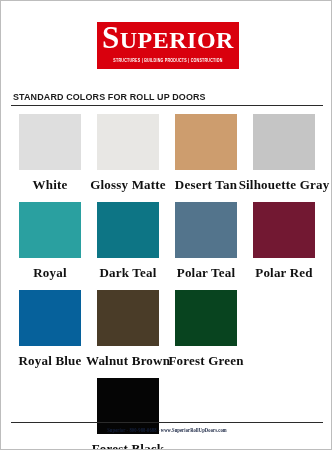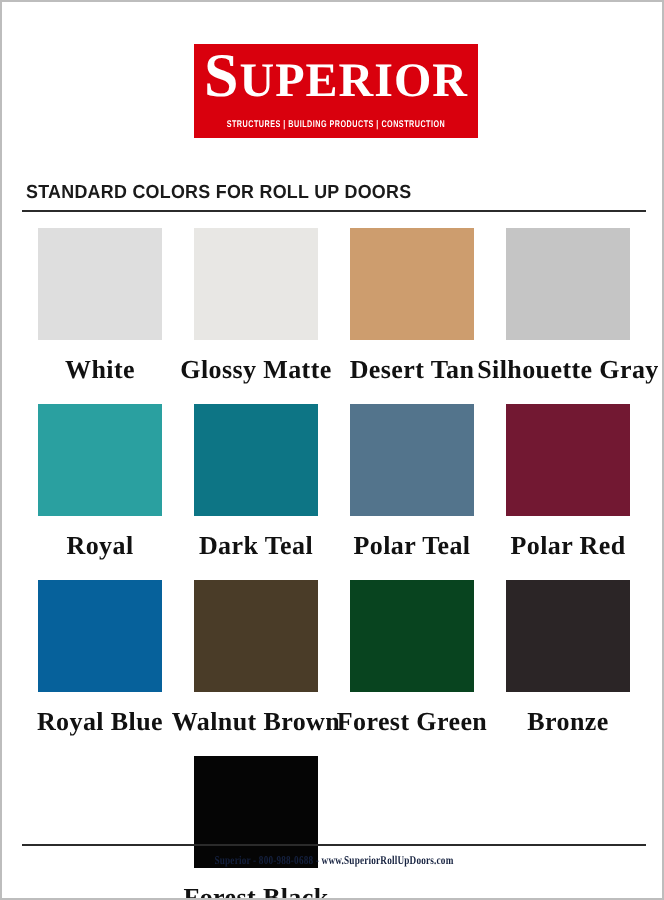--- a/index.html
+++ b/index.html
@@ -196,24 +196,20 @@
           <div class="swatch-label">Royal Blue</div>
         </div>
         <div class="cell">
           <div class="swatch" title="Walnut Brown" style="background: rgb(74, 60, 40);"></div>
           <div class="swatch-label">Walnut Brown</div>
         </div>
         <div class="cell">
           <div class="swatch" title="Forest Green" style="background: rgb(8, 68, 31);"></div>
           <div class="swatch-label">Forest Green</div>
         </div>
-        <div class="cell">
-          <div class="swatch" title="Bronze" style="background: rgb(43, 37, 38);"></div>
-          <div class="swatch-label">Bronze</div>
-        </div>
       </div>
       <div class="row">
         <div class="cell empty">
           <div class="swatch" title=""></div>
           <div class="swatch-label"></div>
         </div>
         <div class="cell">
           <div class="swatch" title="Matte Black" style="background: rgb(5, 5, 5);"></div>
           <div class="swatch-label">Forest Black</div>
         </div>

